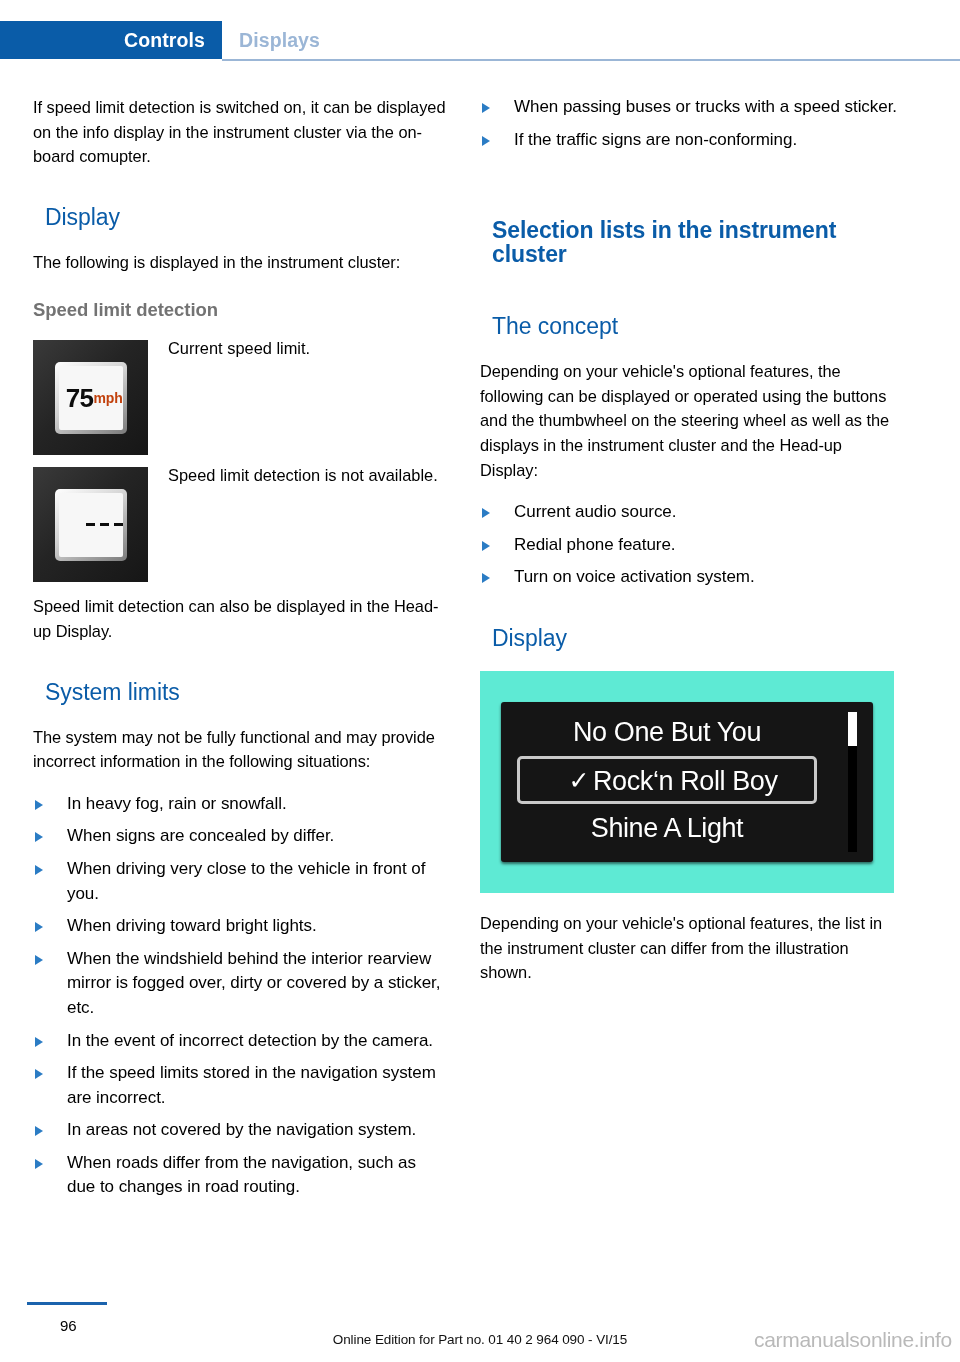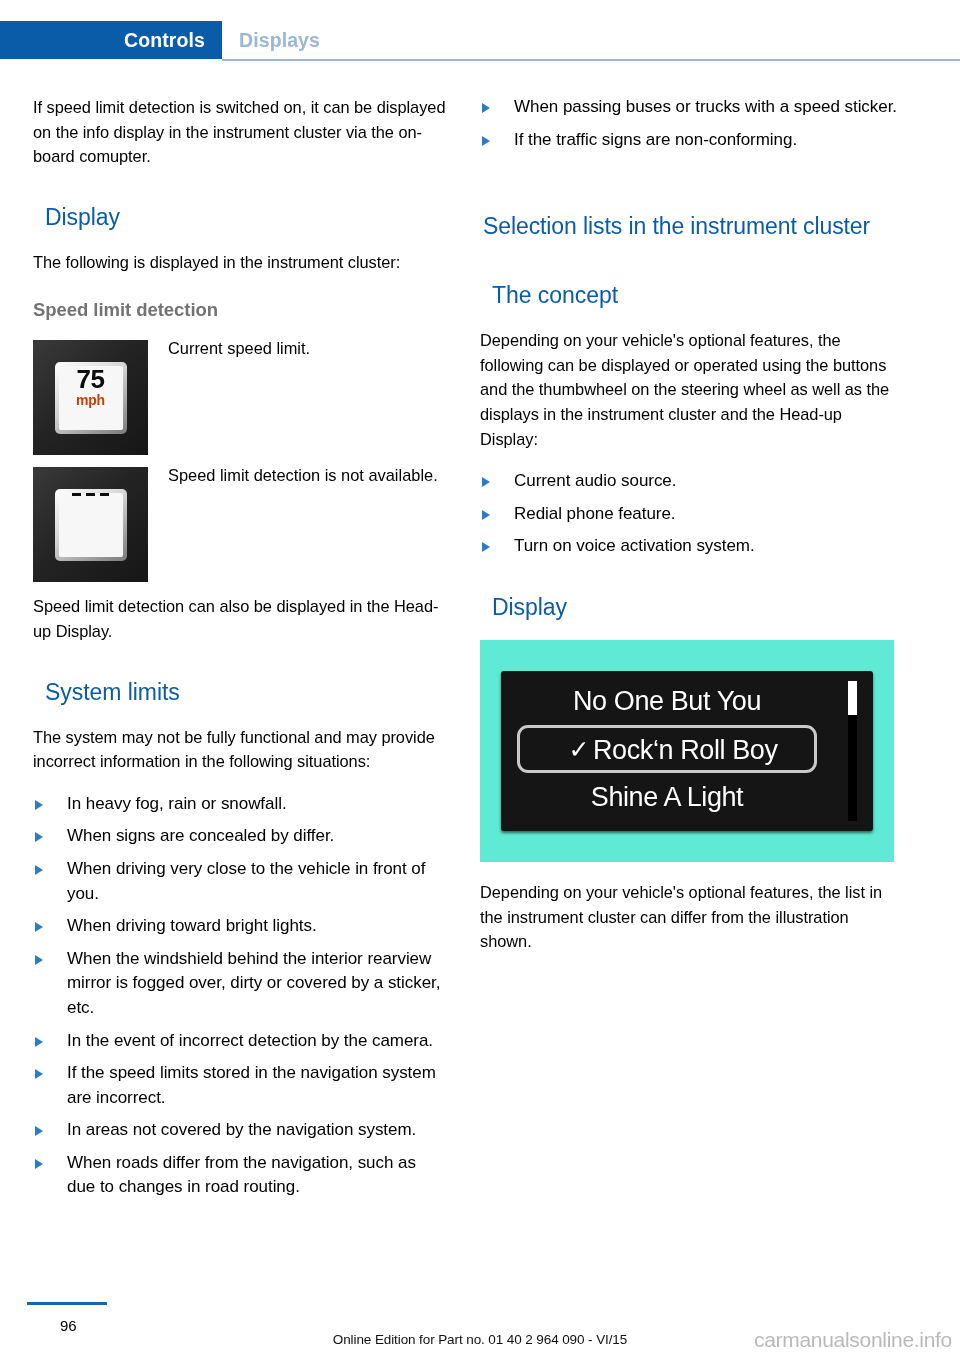--- a/index.html
+++ b/index.html
@@ -79,24 +79,24 @@
   p.body, .body {
     font-size: 16.4px;
     line-height: 24.6px;
     color: #000000;
     margin: 0;
     letter-spacing: -0.05px;
   }
 
   h2.section {
     font-size: 23px;
-    line-height: 35px;
-    font-weight: normal;
+    line-height: 24px;
+    font-weight: bold;
     color: #0a5ca8;
-    margin: 3px;
+    margin: 12px;
     letter-spacing: -0.1px;
   }
   h3.sub {
     font-size: 23px;
     line-height: 24px;
     font-weight: normal;
     color: #0a5ca8;
     margin: 12px;
     letter-spacing: -0.05px;
   }
@@ -167,23 +167,22 @@
     display: flex;
     align-items: center;
     justify-content: center;
   }
   .sign-inner {
     width: 100%;
     height: 100%;
     background: #f7f7f7;
     border-radius: 2px;
     display: flex;
-    flex-direction: column;
     align-items: center;
-    justify-content: flex-start;
+    justify-content: flex-end;
     line-height: 1;
   }
   .sign-num {
     font-size: 26px;
     font-weight: bold;
     color: #0d0d0d;
     letter-spacing: -0.5px;
   }
   .sign-unit {
     font-size: 14px;
@@ -241,21 +240,21 @@
     height: 48px;
     line-height: 48px;
     color: #ffffff;
     font-size: 27px;
     letter-spacing: -0.4px;
     position: relative;
     box-sizing: border-box;
   }
   .cluster-item.selected {
     border: 3px solid #c9c9c9;
-    border-radius: 11px;
+    border-radius: 5px;
     line-height: 42px;
     padding-left: 12px;
   }
   .cluster-check {
     display: inline-block;
     margin-right: 4px;
     font-size: 25px;
     vertical-align: 1px;
   }
   .cluster-scroll-track {

